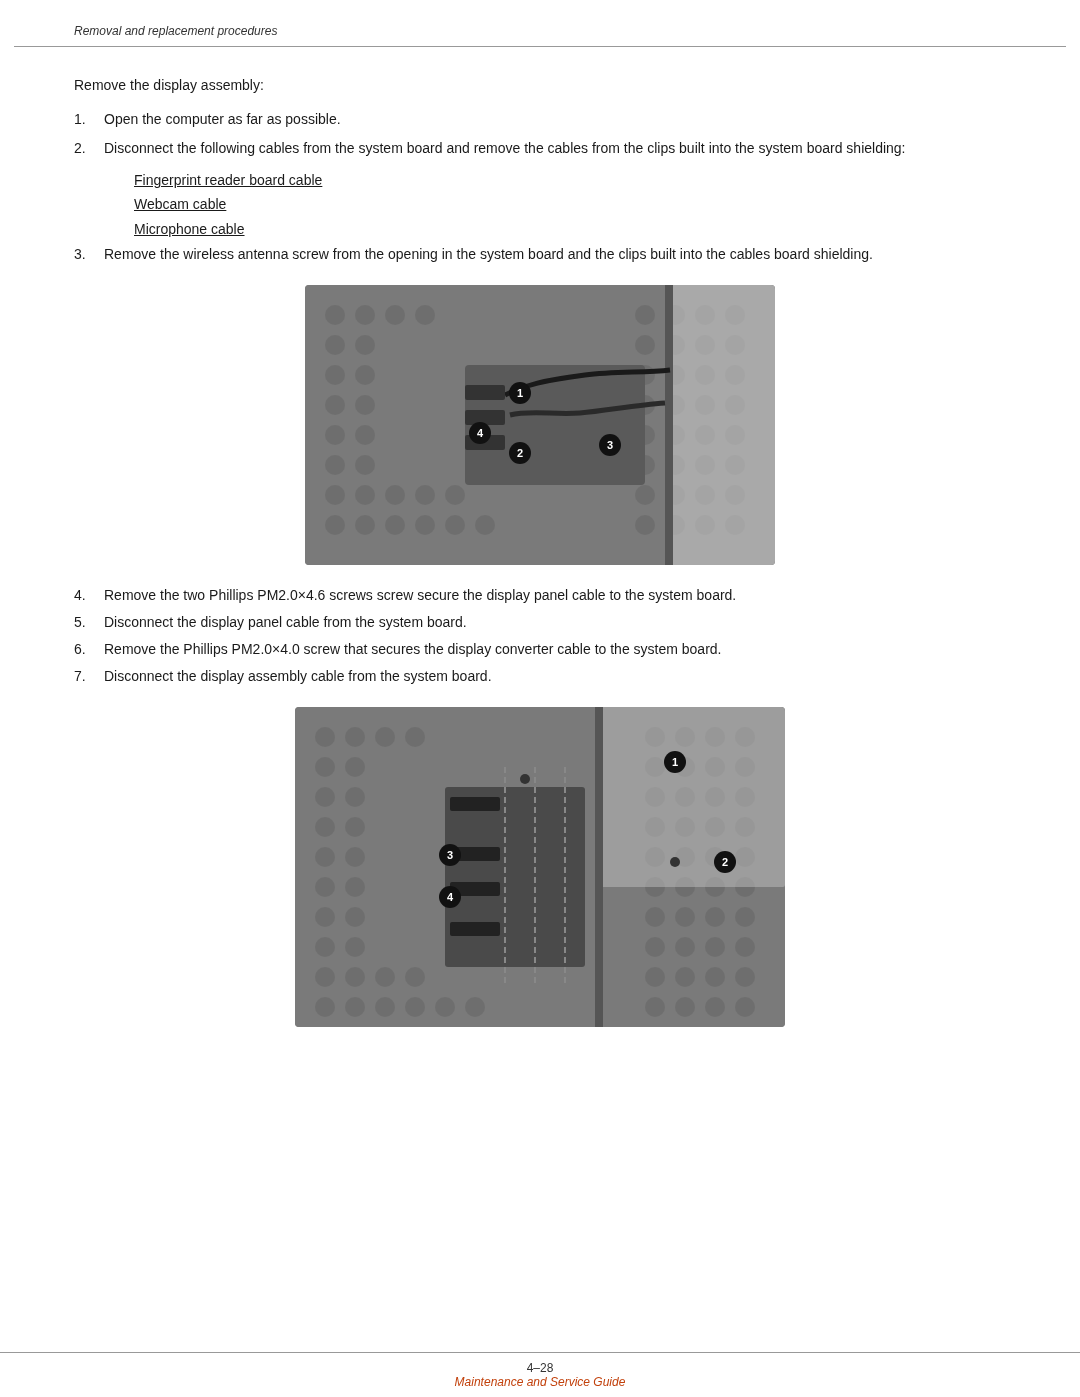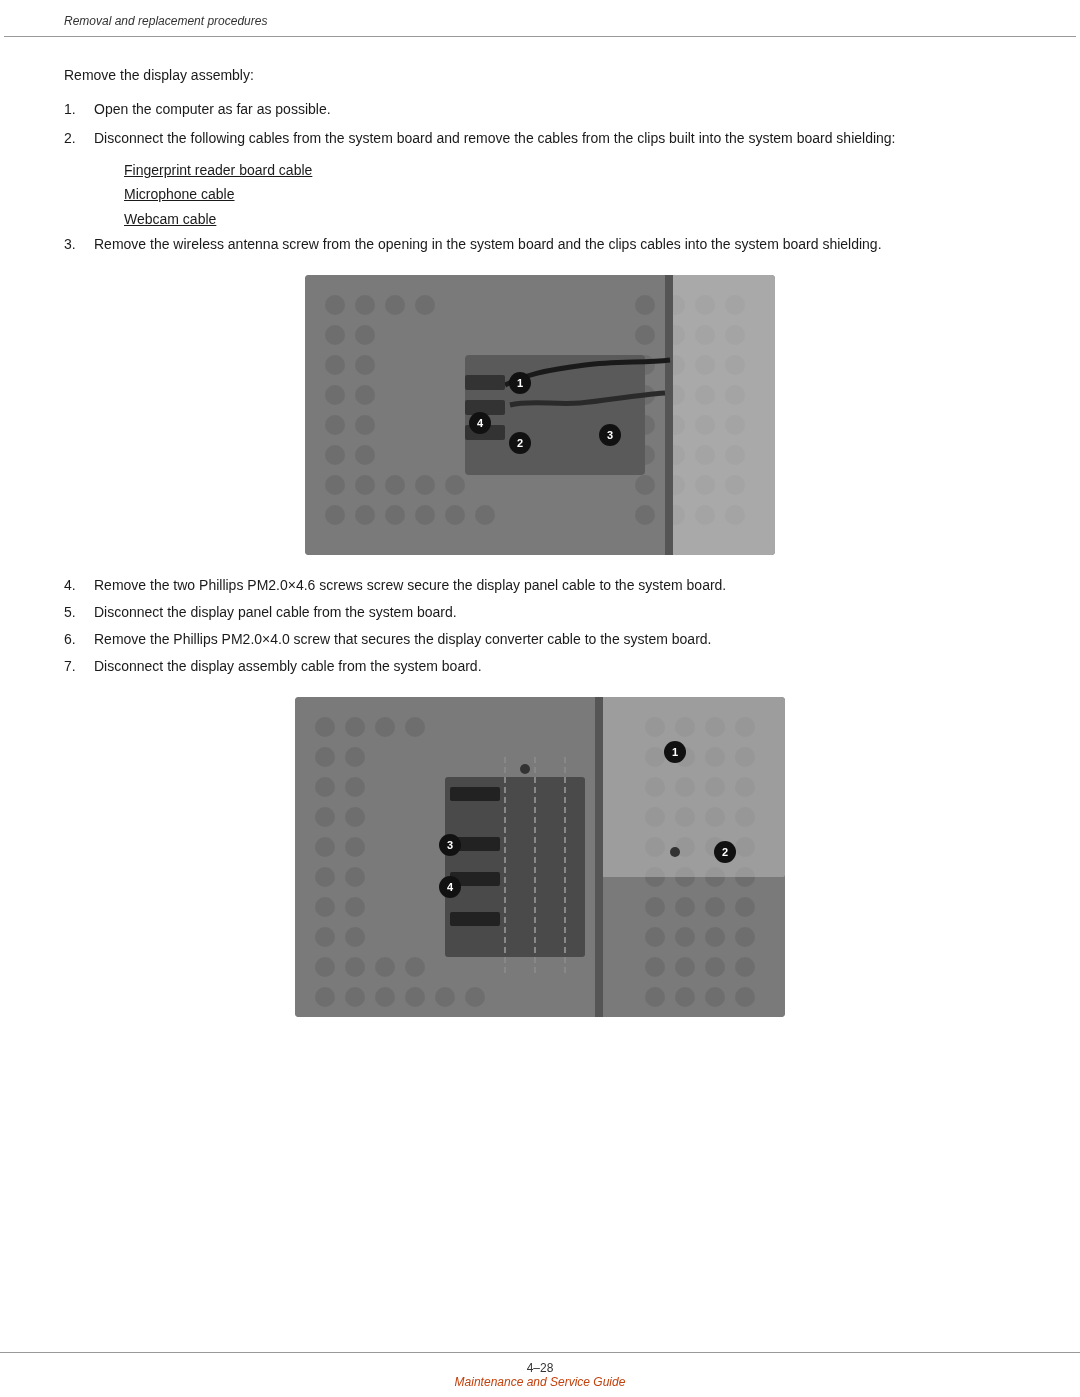--- a/index.html
+++ b/index.html
@@ -8,21 +8,21 @@
       min-height: 1397px;
       background: #ffffff;
       font-family: Arial, Helvetica, sans-serif;
       font-size: 14px;
       color: #1a1a1a;
       position: relative;
     }
     .page-container {
       width: 1080px;
       min-height: 1397px;
-      padding: 4px;
+      padding: 14px;
       position: relative;
     }
     
     .header-bar {
       border-bottom: 1px solid #999;
       padding: 8px 60px;
       margin-bottom: 0;
     }
     .header-text {
       font-size: 12px;
@@ -134,28 +134,28 @@
         <span class="step-text">Open the computer as far as possible.</span>
       </li>
       <li class="step-item">
         <span class="step-num">2.</span>
         <span class="step-text">Disconnect the following cables from the system board and remove the cables from the clips built into the system board shielding:</span>
       </li>
     </ol>
 
     <ul class="sub-list">
       <li>Fingerprint reader board cable</li>
+      <li>Webcam cable</li>
       <li>Microphone cable</li>
-      <li>Webcam cable</li>
     </ul>
 
     <div class="step-item" style="margin-bottom:8px; padding-left:0;">
       <span class="step-num" style="min-width:30px;">3.</span>
       <span class="step-text">
-        <span>Remove the wireless antenna screw</span><span>   from the opening in the system board and the clips cables into the system board shielding.</span>
+        <span>Remove the wireless antenna screw</span><span>   from the opening in the system board and the clips built into the cables board shielding.</span>
       </span>
     </div>
 
     <div class="diagram-container">
       <div class="diagram-box large">
         <svg class="svg-diagram" width="470" height="280" viewBox="0 0 470 280">
 
           <rect width="470" height="280" fill="#7a7a7a"></rect>
 
           <g fill="#6a6a6a" opacity="0.7">

